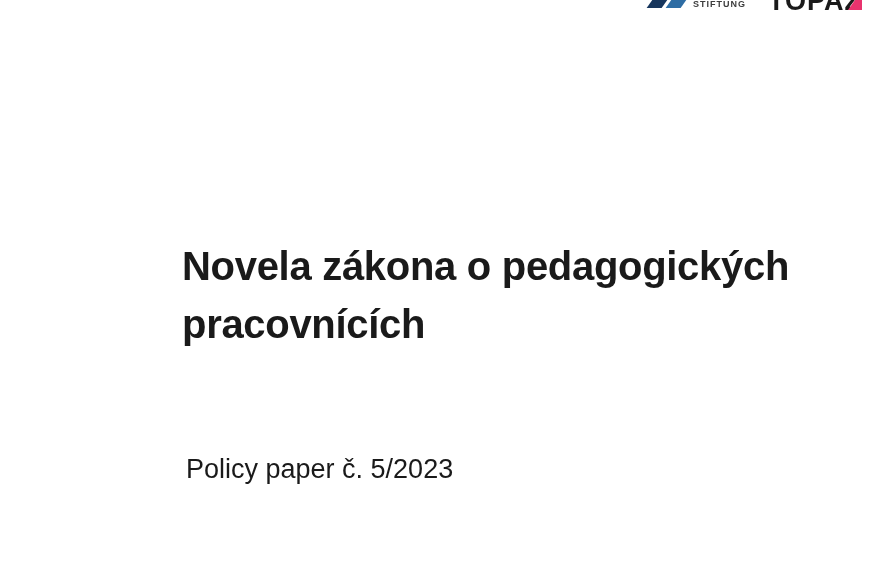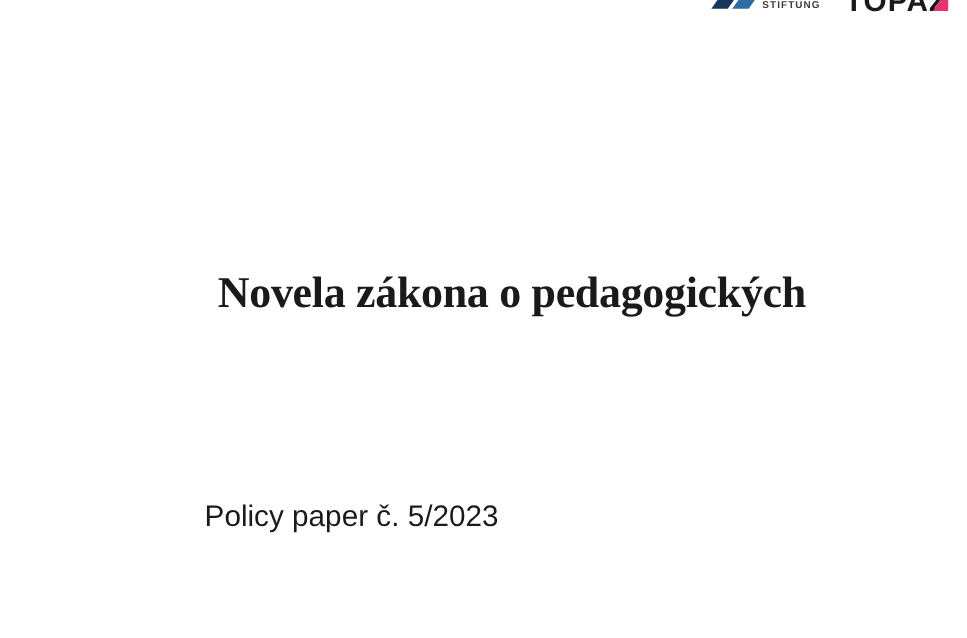--- a/index.html
+++ b/index.html
@@ -97,29 +97,28 @@
     top: -10px; 
     width: 0;
     height: 0;
     border-bottom: 20px solid #e8336e;
     border-left: 14px solid transparent;
   }
 
   
   .doc-title {
     position: absolute;
-    left: 198px;
+    left: 182px;
     top: 237px;
     font-size: 40px;
     line-height: 58px;
     font-weight: 700;
     color: #1a1a1a;
     letter-spacing: -0.3px;
     white-space: nowrap;
-    font-family: Liberation Serif, serif;
   }
   .doc-subtitle {
     position: absolute;
     left: 186px;
     top: 449px;
     font-size: 27px;
     line-height: 40px;
     font-weight: 400;
     color: #1a1a1a;
     white-space: nowrap;
@@ -142,17 +141,18 @@
 
     <div class="topaz-logo">
       <div class="topaz-label">TOPAZ</div>
       <div class="topaz-triangle"></div>
     </div>
 
   </div>
 
   <div class="doc-title">
     <div>Novela zákona o pedagogických</div>
+    <div>pracovnících</div>
   </div>
 
   <div class="doc-subtitle">Policy paper č. 5/2023</div>
 
 </div>
 
 </body></html>

